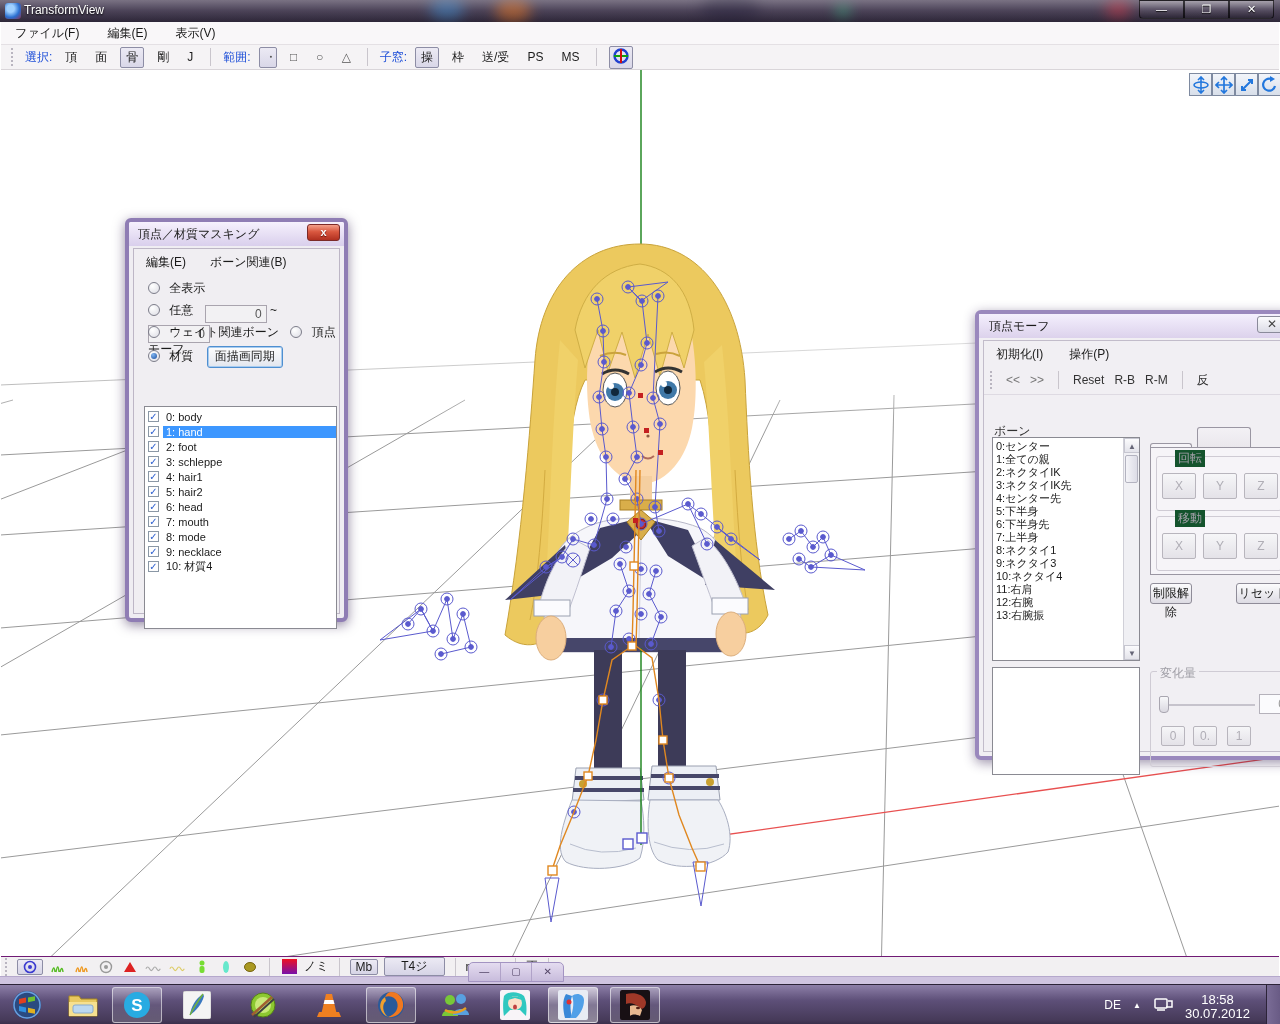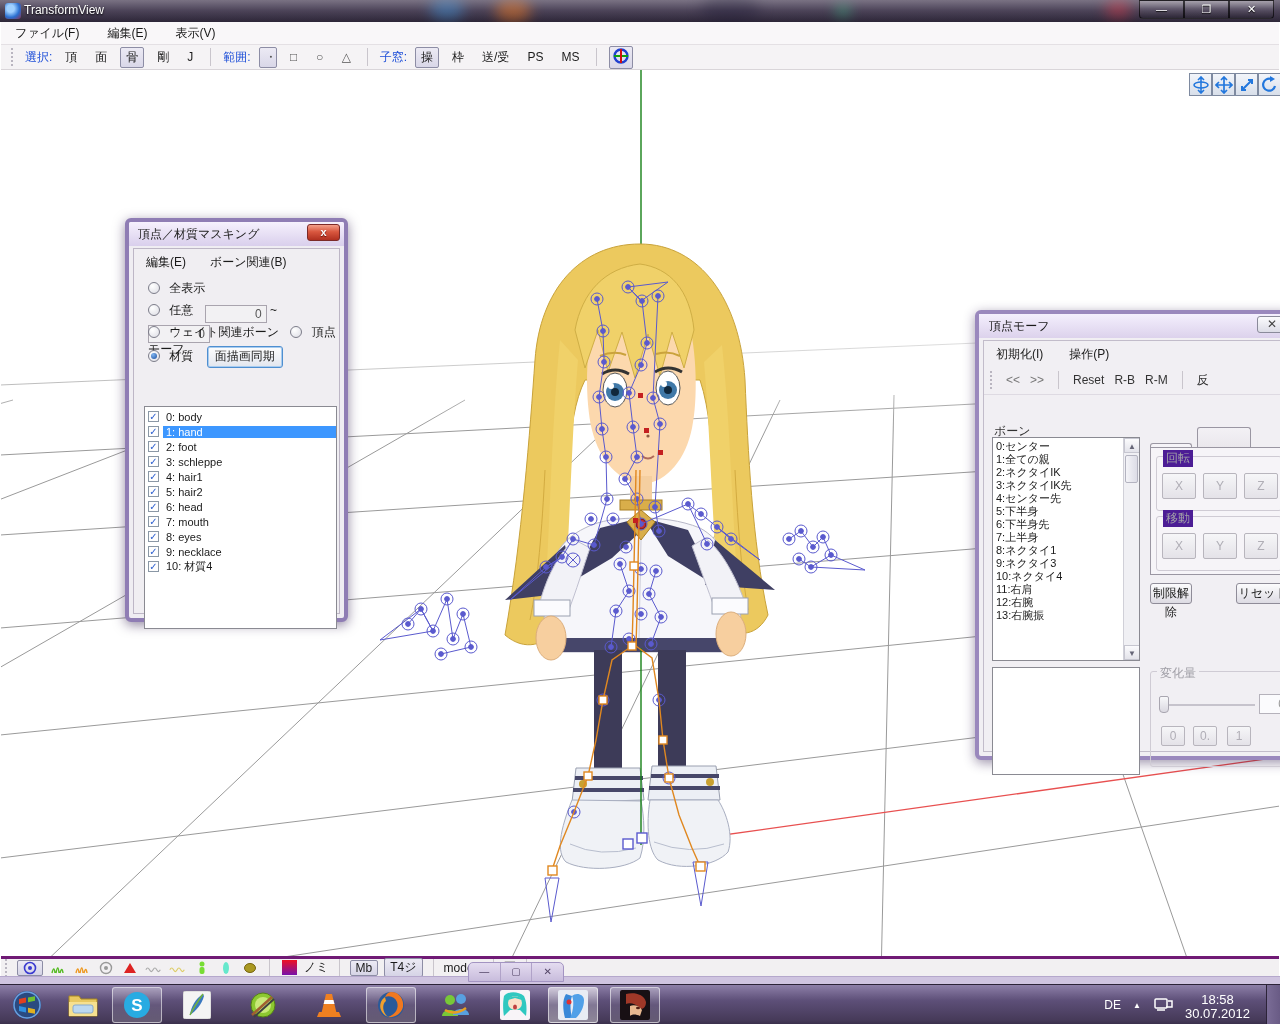--- a/index.html
+++ b/index.html
@@ -96,41 +96,41 @@
     background:linear-gradient(#fbfbfd,#e3e3ea); border:1px solid #c6c6d0; }
   .sb-thumb { position:absolute; left:1px; top:17px; width:13px; height:28px; border:1px solid #b3b3c0;
     background:linear-gradient(90deg,#f4f4f8,#dcdce6); border-radius:2px; }
   .sb-down { position:absolute; bottom:0; }
   .tab { display:inline-block; padding:18px 8px 3px; border:1px solid #9a96a2; border-bottom:none;
     background:linear-gradient(#f3f1f5,#e1dee4); border-radius:3px 3px 0 0; margin-right:2px; }
   .tab.active { background:#f6f4f8; position:relative; top:1px; padding-top:3px; }
   #tabs { position:absolute; left:166px; top:86px; }
   #tabpage { position:absolute; left:166px; top:106px; width:138px; height:128px; border:1px solid #9a96a2; background:#f6f4f8; }
   .fieldset { position:absolute; left:5px; width:126px; height:55px; border:1px solid #cfcbd4; border-radius:3px; }
-  .fieldset .legend { position:absolute; left:6px; top:-7px; background:#4c1d95; padding:0 3px; color:#a2a0a8; }
+  .fieldset .legend { position:absolute; left:18px; top:-7px; background:#14532d; padding:0 3px; color:#a2a0a8; }
   .xyz { position:absolute; top:16px; display:flex; gap:7px; left:5px; }
   .xyz-btn { width:34px; height:26px; border:1px solid #b8b5bd; border-radius:2px; color:#b0aeb6;
     background:linear-gradient(#f6f6f8,#e4e2e8); text-align:center; line-height:24px; }
   .push-btn { position:absolute; border:1px solid #8f8c98; border-radius:3px;
     background:linear-gradient(#fcfcfd,#dddbe3); text-align:center; }
   #morph-label { position:absolute; left:10px; top:312px;margin-top:20px; }
   #morph-list { position:absolute; left:8px; top:326px; width:148px; height:108px; background:#fff; border:1px solid #8a8a92; }
   #amount-group { position:absolute; left:166px; top:330px; width:140px; height:96px; border:1px solid #cfcbd4; border-radius:3px; }
   #amount-group .legend { position:absolute; left:6px; top:-7px; background:#f1eff3; padding:0 3px; color:#a2a0a8; }
   #slider-track { position:absolute; left:10px; top:32px; width:94px; height:2px; background:#c6c3cc; }
   #slider-thumb { position:absolute; left:8px; top:24px; width:10px; height:17px; border:1px solid #a9a6b0;
     background:linear-gradient(#f8f8fa,#dad8e0); border-radius:2px 2px 4px 4px; }
   #amount-value { position:absolute; left:108px; top:22px; width:40px; height:20px; border:1px solid #b5b2bb;
     background:#fbfbfd; color:#999; text-align:right; padding:2px 3px 0 0; }
   .amt-btn { position:absolute; top:54px; width:24px; height:20px; border:1px solid #b8b5bd; border-radius:2px;
     color:#b0aeb6; background:linear-gradient(#f6f6f8,#e4e2e8); text-align:center; line-height:18px; }
 
   
   #bottom-toolbar { position:absolute; left:1px; top:956px; width:1278px; height:20px; background:#f2f0f2;
-    border-top:3px solid #701a75; display:flex; align-items:center; gap:6px; padding-left:4px; }
+    border-top:1px solid #701a75; display:flex; align-items:center; gap:6px; padding-left:4px; }
   .mini { width:18px; height:16px; display:flex; align-items:center; justify-content:center; }
   .mini-toggle { border:1px solid #8d8da5; border-radius:2px; background:linear-gradient(#eceaf4,#d6d4e6); }
   #lavender-strip { position:absolute; left:0; top:976px; width:1280px; height:8px; background:#cfc4e0; border-top:1px solid #b5a8cc; }
   #behind-win { position:absolute; left:468px; top:962px; width:96px; height:20px; border:1px solid #a394c2;
     border-radius:5px 5px 0 0; background:linear-gradient(#e4dcf0,#c8bcdc); display:flex; }
   .bw-btn { flex:1; text-align:center; color:#544668; font-size:10px; line-height:18px; border-right:1px solid #b0a2c8; }
   .bw-btn:last-child { border-right:none; }
 
   
   #taskbar { position:absolute; left:0; top:984px; width:1280px; height:40px;
@@ -558,21 +558,21 @@
         <div class="mat-row">
             <span class="cbx">✓</span>
             <span class="mat-lbl">6: head</span>
           </div>
         <div class="mat-row">
             <span class="cbx">✓</span>
             <span class="mat-lbl">7: mouth</span>
           </div>
         <div class="mat-row">
             <span class="cbx">✓</span>
-            <span class="mat-lbl">8: eyes</span>
+            <span class="mat-lbl">8: mode</span>
           </div>
         <div class="mat-row">
             <span class="cbx">✓</span>
             <span class="mat-lbl">9: necklace</span>
           </div>
         <div class="mat-row">
             <span class="cbx">✓</span>
             <span class="mat-lbl">10: 材質4</span>
           </div>
       </div>
@@ -724,21 +724,21 @@
               <stop offset="0" stop-color="#ee1122"></stop>
               <stop offset="1" stop-color="#7711aa"></stop>
             </linearGradient>
           </defs>
           <rect width="15" height="15" fill="url(#rg)"></rect>
         </svg>
       </span>
     <span>ノミ</span>
     <span class="tb-sep"></span>
     <span class="mini-toggle" style="padding:0 5px">Mb</span>
-    <span class="mini-toggle" style="padding:0 5px">T4ジ</span>
+    <span class="mini-toggle" style="padding:0 16px">T4ジ</span>
     <span class="tb-sep"></span>
     <span><span>mode</span> ▾</span>
     <span class="tb-sep"></span>
     <span>正</span>
     <span class="tb-sep"></span>
   </div>
 
   <div id="lavender-strip"></div>
   <div id="behind-win">
     <span class="bw-btn">—</span>

